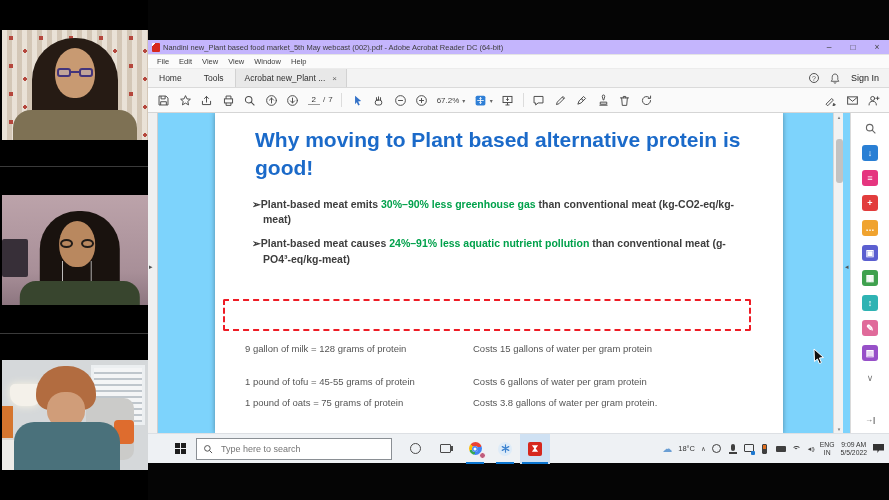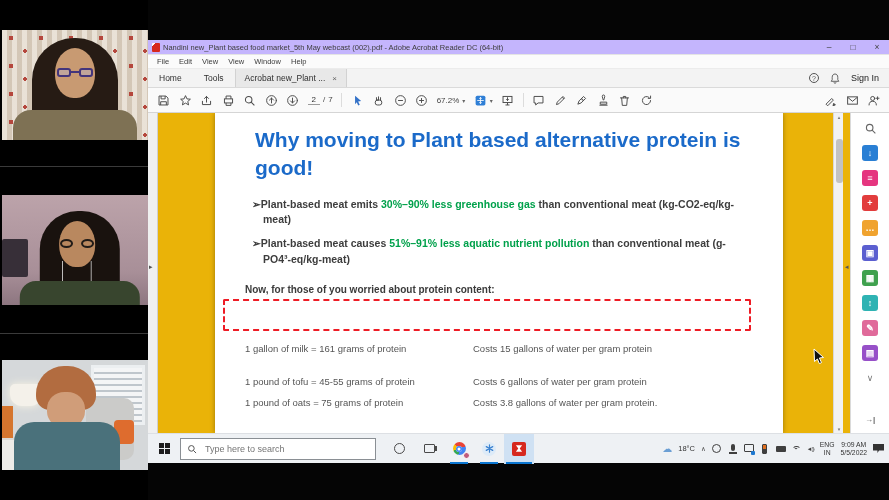--- a/index.html
+++ b/index.html
@@ -68,21 +68,21 @@
   .toolbar { height:25px; background:#fafafa; border-bottom:1px solid #d5d5d5; display:flex; align-items:center; padding:0 9px; gap:8.5px; font-size:8px; color:#444; }
   .tbtn { display:flex; align-items:center; }
   .tico { display:block; }
   .tdiv { width:1px; height:14px; background:#dcdcdc; }
   .pagenum { display:flex; align-items:baseline; gap:3px; }
   .pagenum .cur { border-bottom:1px solid #9a9a9a; padding:0 4px; color:#333; }
   .zoombox { display:flex; align-items:center; gap:3px; }
   .caret { font-size:6px; color:#666; }
   .tspacer { flex:1; }
 
-  .docarea { position:relative; height:320px; background:#eab308; overflow:hidden; }
+  .docarea { position:relative; height:320px; background:#7dd3fc; overflow:hidden; }
   .left-strip { position:absolute; left:0; top:0; bottom:0; width:10px; background:#f0f0f0; border-right:1px solid #cfcfcf; }
   .left-strip .arr { position:absolute; left:1px; top:150px; font-size:7px; color:#555; }
   .page { position:absolute; left:67px; top:0; width:568px; height:320px; background:#fff; box-shadow:0 0 5px rgba(0,0,0,.35); }
   .vscroll { position:absolute; left:685px; top:0; bottom:0; width:10px; background:#f2f2f2; border-left:1px solid #d8d8d8; }
   .vscroll .sa { position:absolute; left:0; width:10px; text-align:center; font-size:5px; color:#777; }
   .vscroll .up { top:1px; } .vscroll .dn { bottom:1px; }
   .vscroll .thumb { position:absolute; left:1.5px; top:26px; width:7px; height:44px; background:#c2c2c2; border-radius:3px; }
   .panel-arrow { position:absolute; left:697px; top:150px; font-size:7px; color:#555; }
   .tools-panel { position:absolute; right:0; top:0; bottom:0; width:39px; background:#fff; border-left:1px solid #dadada; display:flex; flex-direction:column; align-items:center; padding-top:7px; }
   .pt { width:16px; height:16px; border-radius:3px; margin-bottom:9px; display:flex; align-items:center; justify-content:center; color:#fff; font-size:9px; font-weight:bold; line-height:1; }
@@ -94,21 +94,21 @@
   .bullets { position:absolute; left:37px; top:84px; width:486px; }
   .bullet { font-size:10.5px; font-weight:600; color:#3d3d3d; line-height:1.45; margin-bottom:9px; padding-left:11px; text-indent:-11px; }
   .bullet .hl { font-weight:bold; }
   .subheading { position:absolute; left:30px; top:171px; font-size:10px; font-weight:bold; color:#3a3a3a; }
   .redbox { position:absolute; left:8px; top:186px; width:528px; height:32px; border:2px dashed #ee1c25; border-radius:2px; }
   .prow { position:absolute; left:30px; font-size:9.5px; color:#555; white-space:nowrap; }
   .prow .item { display:inline-block; width:228px; }
   .r1 { top:196px; } .r2 { top:230px; } .r3 { top:257px;margin-top:6px; } .r4 { top:284px; }
 
   
-  .taskbar { height:30px; background:#eef1f4; border-top:1px solid #dde0e4; display:flex; align-items:center; }
+  .taskbar { height:30px; background:#eef1f4; border-top:1px solid #dde0e4; display:flex; align-items:center;padding-left:16px; }
   .start { width:26px; height:30px; display:flex; align-items:center; justify-content:center; margin-left:3px; }
   .winlogo { display:grid; grid-template-columns:5px 5px; grid-template-rows:5px 5px; gap:1px; }
   .winlogo i { background:#1d1d1d; }
   .search-input { width:196px; height:22px; background:#fff; border:1px solid #8a8f94; font-size:9px; color:#444; padding:0 6px 0 24px; margin-left:3px; outline:none; font-family:"Liberation Sans", sans-serif; }
   .searchwrap { position:relative; display:flex; align-items:center; }
   .searchwrap svg { position:absolute; left:10px; }
   .tbtns { display:flex; margin-left:8px; }
   .tkbtn { width:30px; height:30px; display:flex; align-items:center; justify-content:center; position:relative; }
   .tkbtn.active { background:#cfe1f3; }
   .runbar { position:absolute; bottom:0; left:6px; right:6px; height:2px; background:#0b76d1; }
@@ -382,29 +382,28 @@
     <div class="docarea">
       <div class="left-strip">
         <span class="arr">▸</span>
       </div>
 
       <div class="page">
         <div class="slide-title">Why moving to Plant based alternative protein is good!</div>
 
         <div class="bullets">
           <div class="bullet"><span>➢</span><span>Plant-based meat emits </span><span class="hl" style="color:#00a14b">30%–90% less greenhouse gas</span><span> than conventional meat (kg-CO2-eq/kg-meat)</span></div>
-          <div class="bullet"><span>➢</span><span>Plant-based meat causes </span><span class="hl" style="color:#00a14b">51%–91% less aquatic nutrient pollution</span><span> than conventional meat (g-PO4³-eq/kg-meat)</span></div>
+          <div class="bullet"><span>➢</span><span>Plant-based meat causes </span><span class="hl" style="color:#00a14b">24%–91% less aquatic nutrient pollution</span><span> than conventional meat (g-PO4³-eq/kg-meat)</span></div>
         </div>
 
-        <div class="subheading">Now, for those of you worried about protein content:</div>
 
         <div class="redbox"></div>
 
         <div class="prow r2">
-          <span class="item">1 gallon of milk = 161 grams of protein</span><span>Costs 15 gallons of water per gram protein</span>
+          <span class="item">9 gallon of milk = 128 grams of protein</span><span>Costs 15 gallons of water per gram protein</span>
         </div>
         <div class="prow r3">
           <span class="item">1 pound of tofu = 45-55 grams of protein</span><span>Costs 6 gallons of water per gram protein</span>
         </div>
         <div class="prow r4">
           <span class="item">1 pound of oats = 75 grams of protein</span><span>Costs 3.8 gallons of water per gram protein.</span>
         </div>
       </div>
 
       <div class="vscroll">

